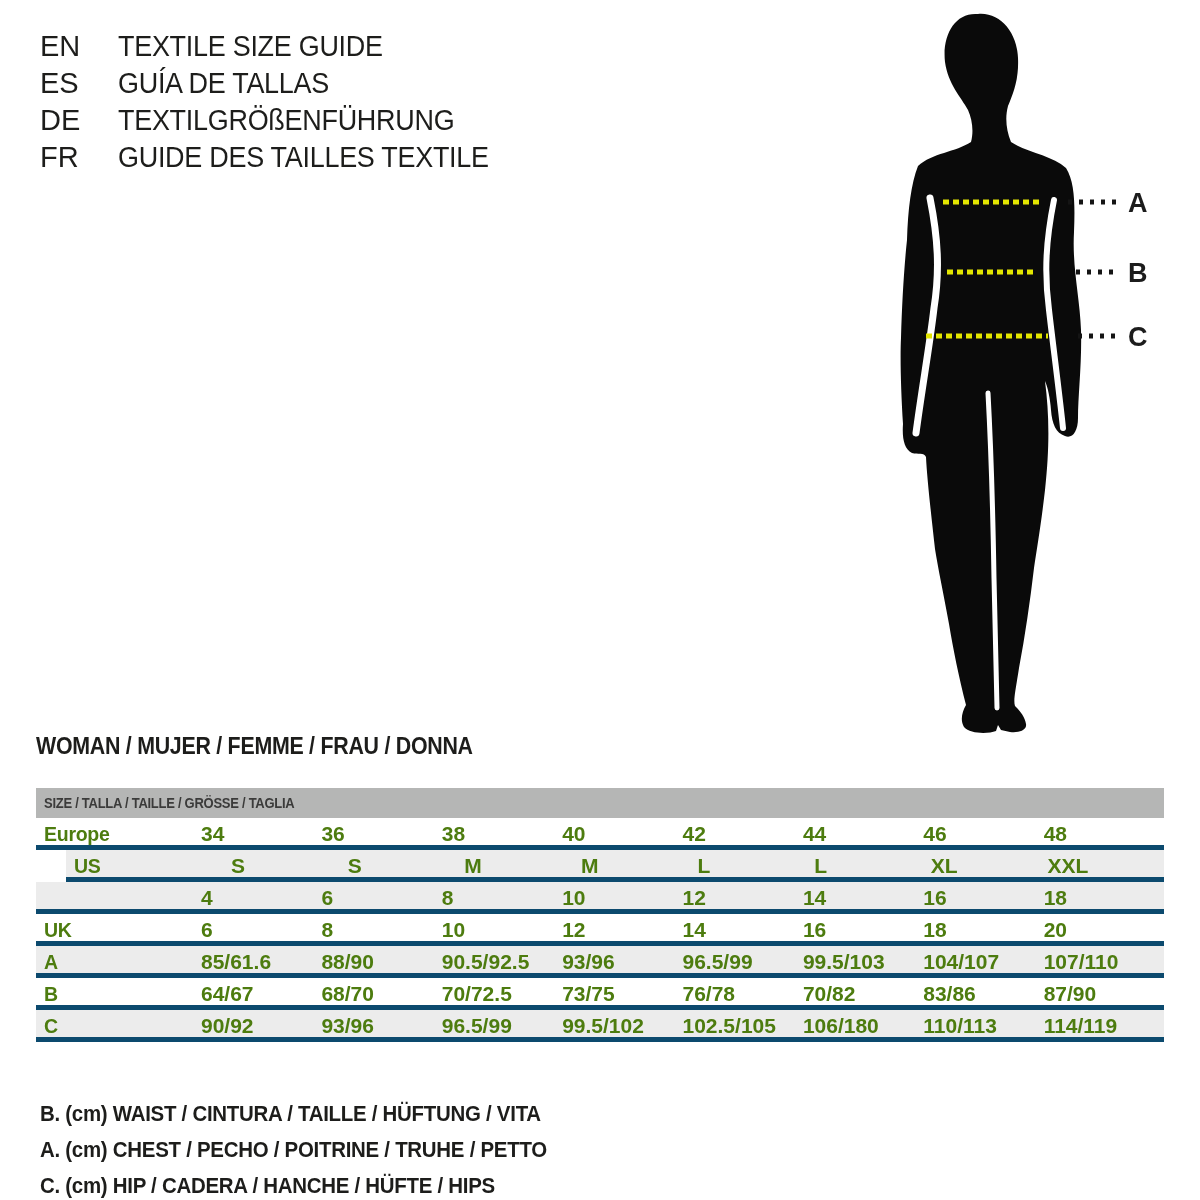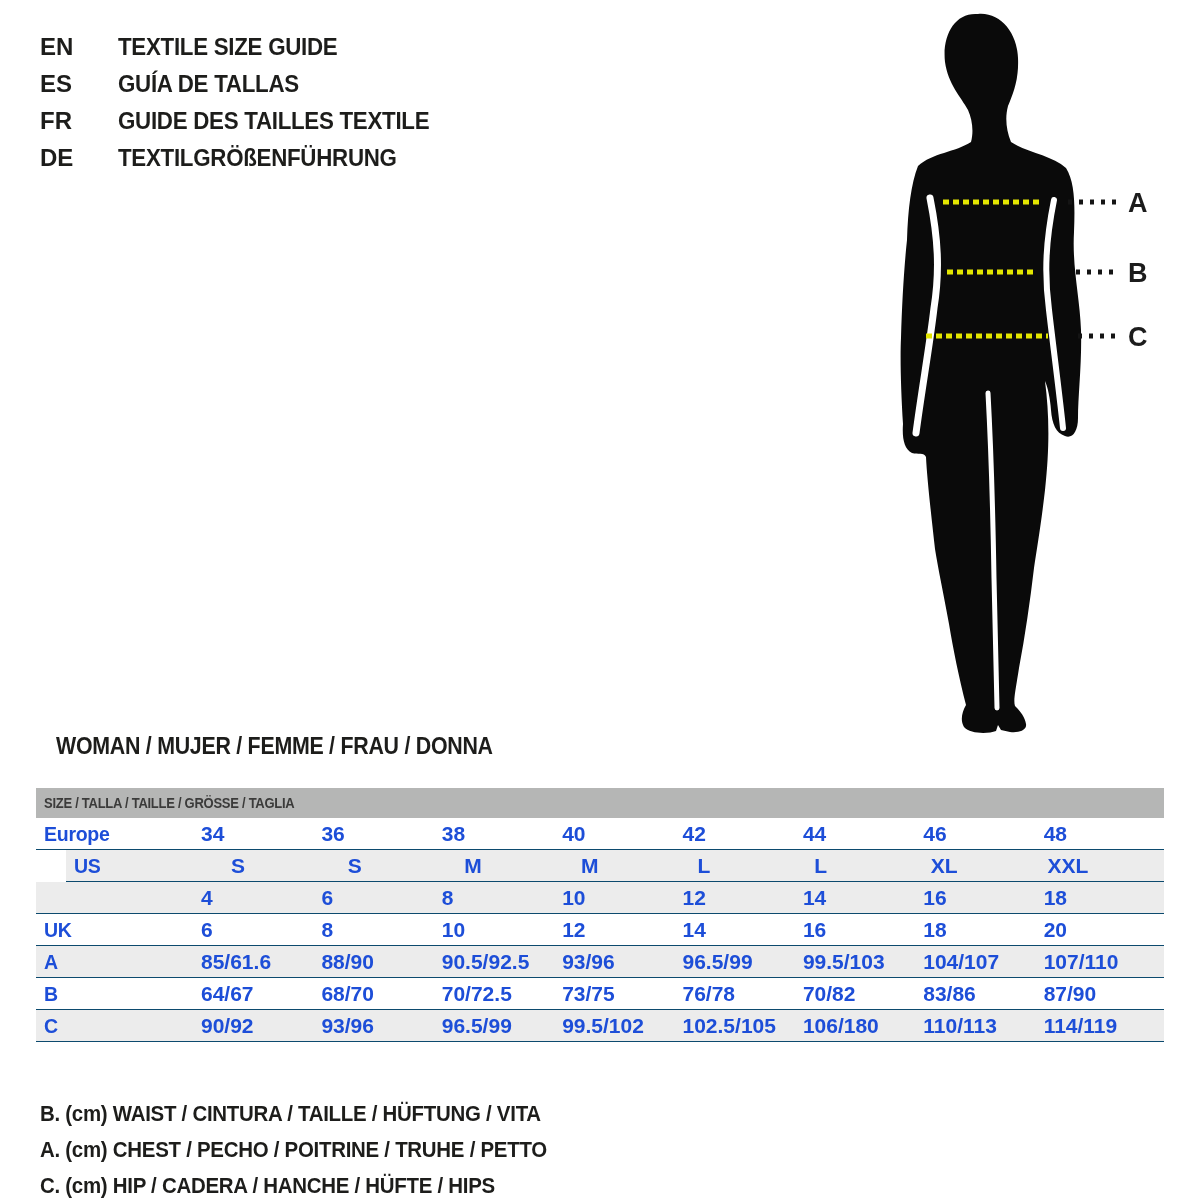--- a/index.html
+++ b/index.html
@@ -9,33 +9,33 @@
     background:#ffffff;
     font-family:"Liberation Sans","DejaVu Sans",sans-serif;
     color:#1d1d1b;
     overflow:hidden;
   }
   
   .cond{transform:scaleX(0.93);transform-origin:0 50%;display:inline-block;letter-spacing:-0.3px;white-space:nowrap;}
 
   
   .lang-list{position:absolute;left:40px;top:28px;}
-  .lang-row{display:flex;height:37px;line-height:37px;font-size:24px;font-weight:700;}
+  .lang-row{display:flex;height:37px;line-height:37px;font-size:29px;font-weight:400;}
   .lang-code{width:78px;flex:0 0 78px;}
 
   
   .figure-svg{position:absolute;left:858px;top:8px;width:342px;height:732px;}
 
   
-  .section-heading{position:absolute;left:56px;top:733px;font-size:23px;font-weight:700;}
+  .section-heading{position:absolute;left:36px;top:733px;font-size:23px;font-weight:700;}
 
   
   .size-table{position:absolute;left:36px;top:788px;width:1128px;}
   .thead{height:30px;line-height:30px;padding-left:8px;font-size:14px;font-weight:700;color:#3b3b3a;box-sizing:border-box;}
-  .trow{display:flex;height:32px;line-height:31px;font-size:21px;font-weight:700;color:#1d4ed8;border-bottom:1px solid #0c4a6e;box-sizing:border-box;}
+  .trow{display:flex;height:32px;line-height:31px;font-size:21px;font-weight:700;color:#4d7c0f;border-bottom:5px solid #0c4a6e;box-sizing:border-box;}
   .tlabel{width:165px;flex:0 0 165px;padding-left:8px;box-sizing:border-box;}
   .tcell{flex:1;text-align:left;}
 
   
   .notes{position:absolute;left:40px;top:1096px;}
   .note-line{height:36px;line-height:36px;font-size:22px;font-weight:700;}
 </style>
 </head>
 <body>
 
@@ -44,26 +44,26 @@
   <div class="lang-list">
     <div class="lang-row">
       <span class="lang-code">EN</span>
       <span class="cond">TEXTILE SIZE GUIDE</span>
     </div>
     <div class="lang-row">
       <span class="lang-code">ES</span>
       <span class="cond">GUÍA DE TALLAS</span>
     </div>
     <div class="lang-row">
+      <span class="lang-code">DE</span>
+      <span class="cond">TEXTILGRÖßENFÜHRUNG</span>
+    </div>
+    <div class="lang-row">
       <span class="lang-code">FR</span>
       <span class="cond">GUIDE DES TAILLES TEXTILE</span>
-    </div>
-    <div class="lang-row">
-      <span class="lang-code">DE</span>
-      <span class="cond">TEXTILGRÖßENFÜHRUNG</span>
     </div>
   </div>
 
   <svg class="figure-svg" viewBox="0 0 342 732" xmlns="http://www.w3.org/2000/svg">
     <path d="M 120 6
              C 142 4 159 24 160 50
              C 161 72 155 86 150 98
              C 147 109 148 122 153 134
              C 170 145 194 147 208 160
              C 217 174 217 198 216 224

